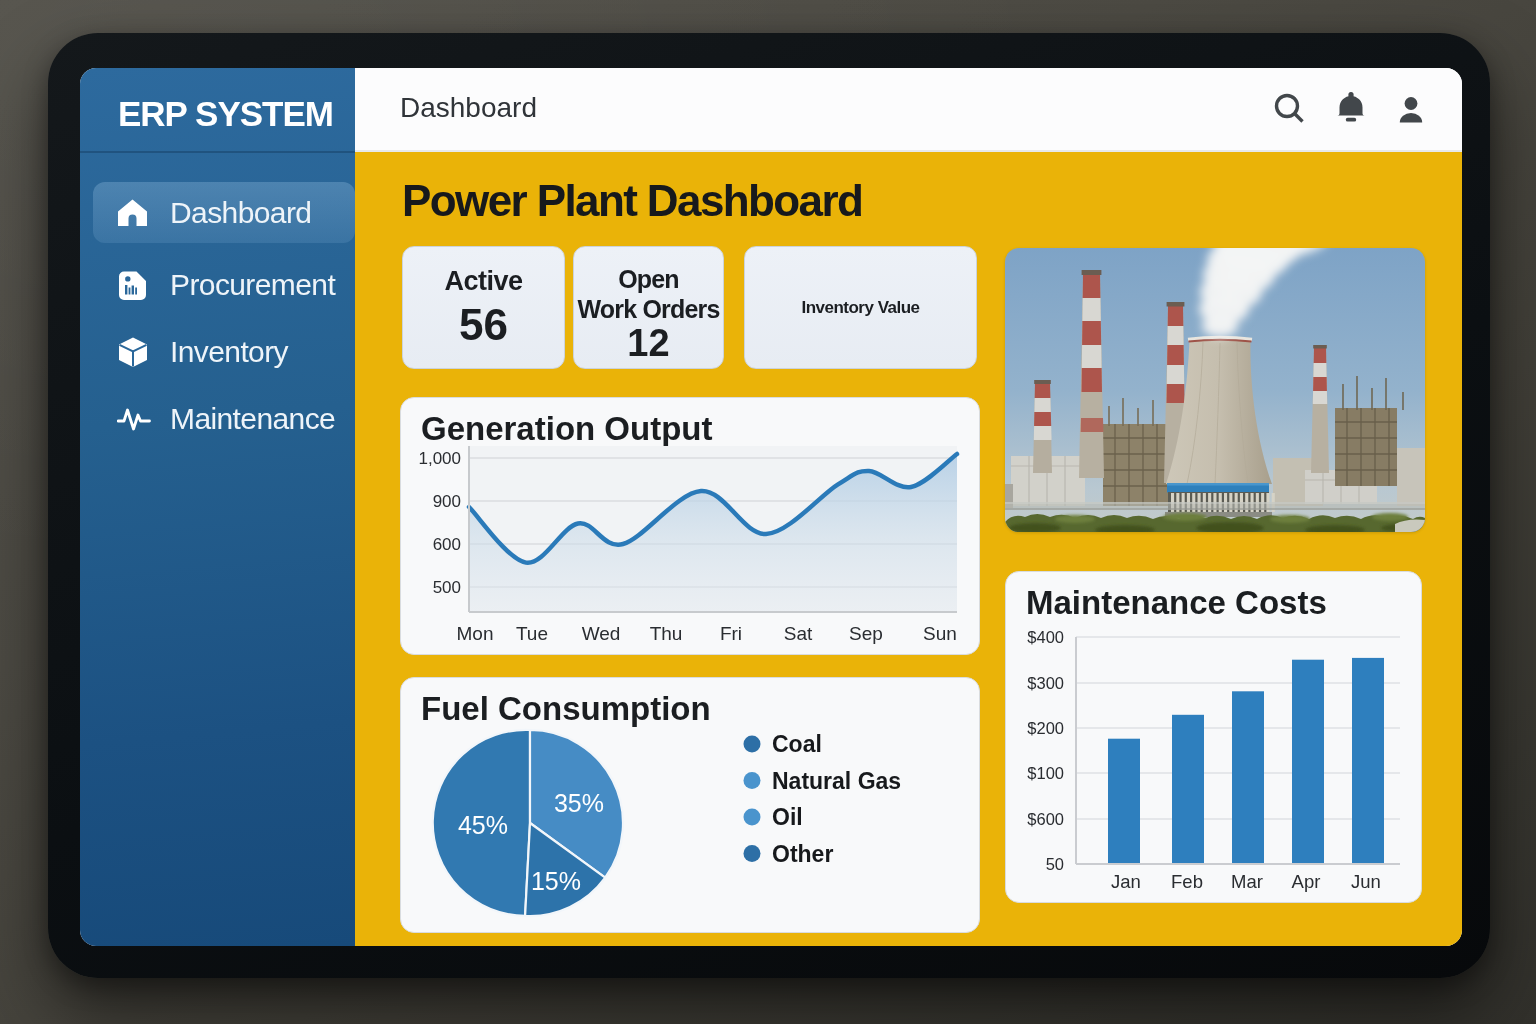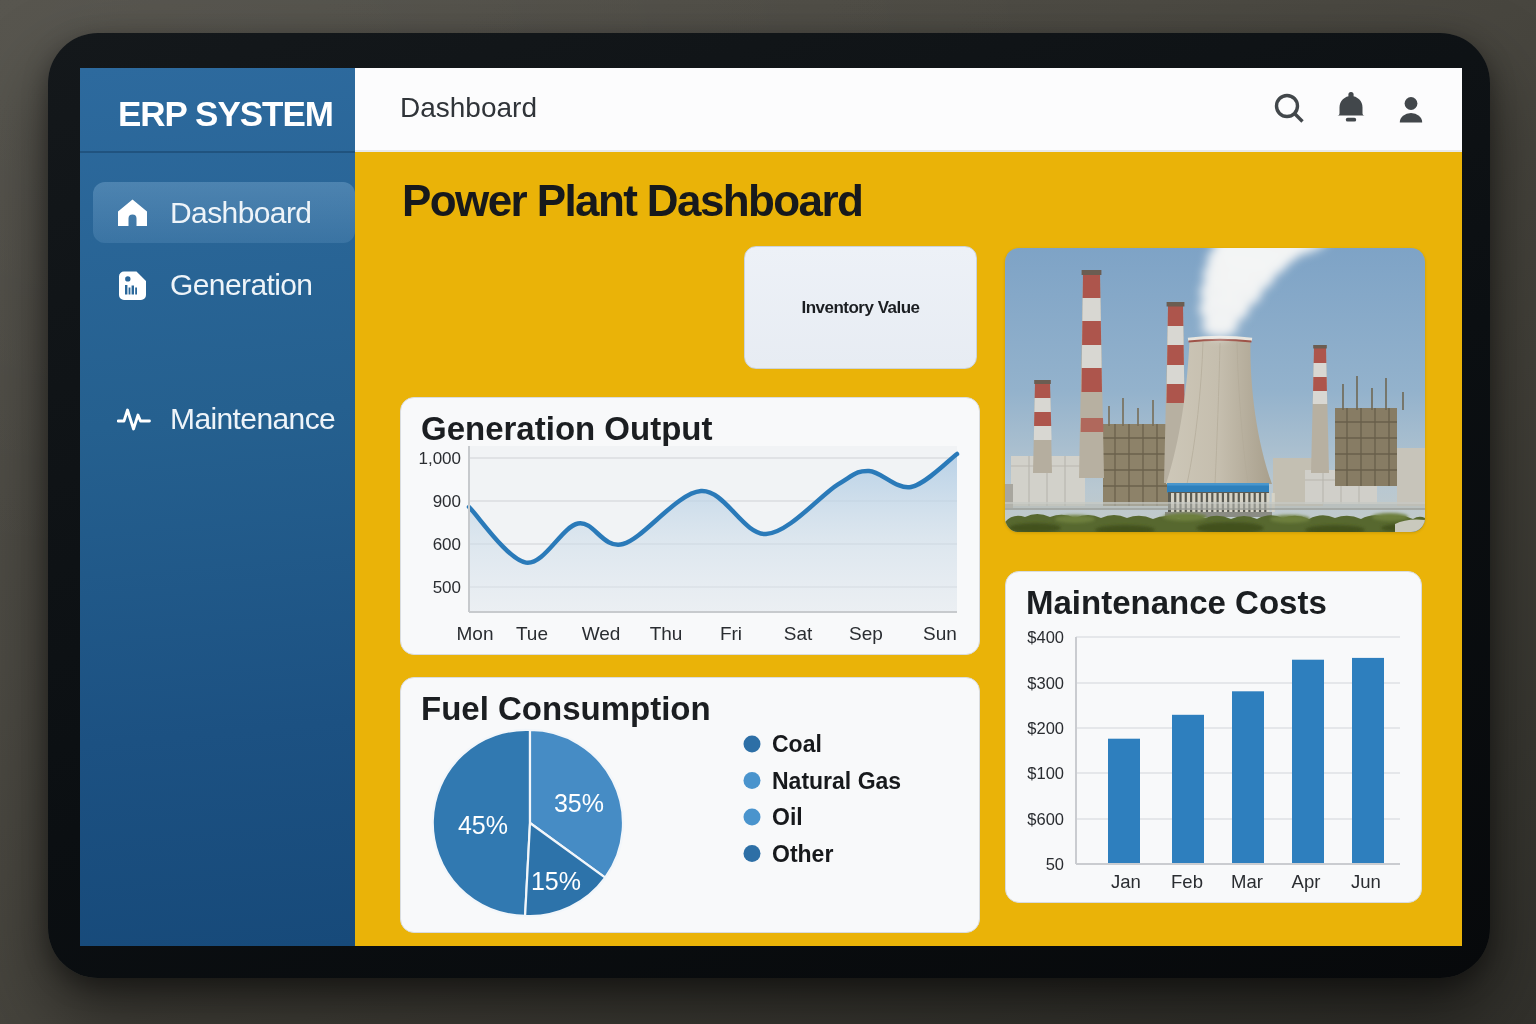--- a/index.html
+++ b/index.html
@@ -10,21 +10,21 @@
       linear-gradient(150deg, #53514a 0%, #4c4a43 35%, #413f38 65%, #373630 85%, #31302b 100%);
   }
   .frame {
     position:absolute; left:48px; top:33px; width:1442px; height:945px;
     background:linear-gradient(160deg, #14181b 0%, #0b0f12 55%, #07090b 100%);
     border-radius:50px;
     box-shadow: 0 35px 70px rgba(0,0,0,0.50), 0 8px 25px rgba(0,0,0,0.35);
   }
   .screen {
     position:absolute; left:80px; top:68px; width:1382px; height:878px;
-    background:#fafbfb; border-radius:0; overflow:hidden;
+    background:#fafbfb; border-radius:16px; overflow:hidden;
   }
   
   .sidebar {
     position:absolute; left:0; top:0; width:275px; height:878px;
     background:linear-gradient(175deg, #2d6a9e 0%, #25608f 40%, #1c5182 75%, #174a7a 100%);
   }
   .brand {
     position:absolute; top:26px; left:8px; width:100%; text-align:center;
     color:#fff; font-size:35px; font-weight:700; letter-spacing:-1px;
   }
@@ -91,21 +91,31 @@
       </div>
       <div class="nav-item" style="top:186px;">
         <svg width="31" height="31" viewBox="0 0 31 31">
           <path d="M7 2 h12.5 l9.5 9.5 v14 a5 5 0 0 1 -5 5 h-17 a5 5 0 0 1 -5 -5 v-18.5 a5 5 0 0 1 5 -5 Z" fill="#ffffff"></path>
           <circle cx="10.8" cy="9.4" r="2.7" fill="#2a679a"></circle>
           <rect x="8" y="15.5" width="2.4" height="9.5" fill="#2a679a"></rect>
           <rect x="11.6" y="18" width="1.8" height="7" fill="#2a679a"></rect>
           <rect x="14.6" y="16" width="2.4" height="9" fill="#2a679a"></rect>
           <rect x="18.2" y="18" width="1.8" height="7" fill="#2a679a"></rect>
         </svg>
-        <div class="lbl">Generation</div>
+        <div class="lbl">Procurement</div>
+      </div>
+      <div class="nav-item" style="top:253px;">
+        <svg width="32" height="32" viewBox="0 0 32 32">
+          <polygon points="16,1.5 30,8.5 30,24 16,31 2,24 2,8.5" fill="#ffffff"></polygon>
+          <g stroke="#2a679a" stroke-width="2" fill="none">
+            <polyline points="2.5,8.8 16,15.5 29.5,8.8"></polyline>
+            <line x1="16" y1="15.5" x2="16" y2="30.5"></line>
+          </g>
+        </svg>
+        <div class="lbl">Inventory</div>
       </div>
       <div class="nav-item" style="top:320px;">
         <svg width="34" height="26" viewBox="0 0 34 26">
           <path d="M1 15 h6 l3.5 -11 l6 19 l4.5 -14 l2.5 6 h9" fill="none" stroke="#ffffff" stroke-width="2.8" stroke-linecap="round" stroke-linejoin="round"></path>
         </svg>
         <div class="lbl">Maintenance</div>
       </div>
     </div>
 
     <div class="header">
@@ -120,20 +130,28 @@
           <rect x="97.4" y="24" width="5.2" height="6.5" rx="2.5"></rect>
           <rect x="94.8" y="49.8" width="10.4" height="3.8" rx="1.9"></rect>
           <circle cx="160" cy="35.5" r="6.4"></circle>
           <path d="M148.8 54.5 a11.2 9.4 0 0 1 22.4 0 z"></path>
         </g>
       </svg>
     </div>
 
     <div class="main">
       <div class="h1">Power Plant Dashboard</div>
+      <div class="stat" id="stat1">
+        <div class="t">Active</div>
+        <div class="v">56</div>
+      </div>
+      <div class="stat" id="stat2">
+        <div class="t" style="white-space:nowrap;">Open<br>Work Orders</div>
+        <div class="v">12</div>
+      </div>
       <div class="stat" id="stat3">
         <div class="t">Inventory Value</div>
       </div>
 
       <div class="card" id="genCard">
         <div class="ct">Generation Output</div>
         <svg width="580" height="258" viewBox="0 0 580 258" style="position:absolute;left:0;top:0;">
           <defs>
             <linearGradient id="areaG" x1="0" y1="0" x2="0" y2="1">
               <stop offset="0" stop-color="#aecbe4" stop-opacity="0.85"></stop>

